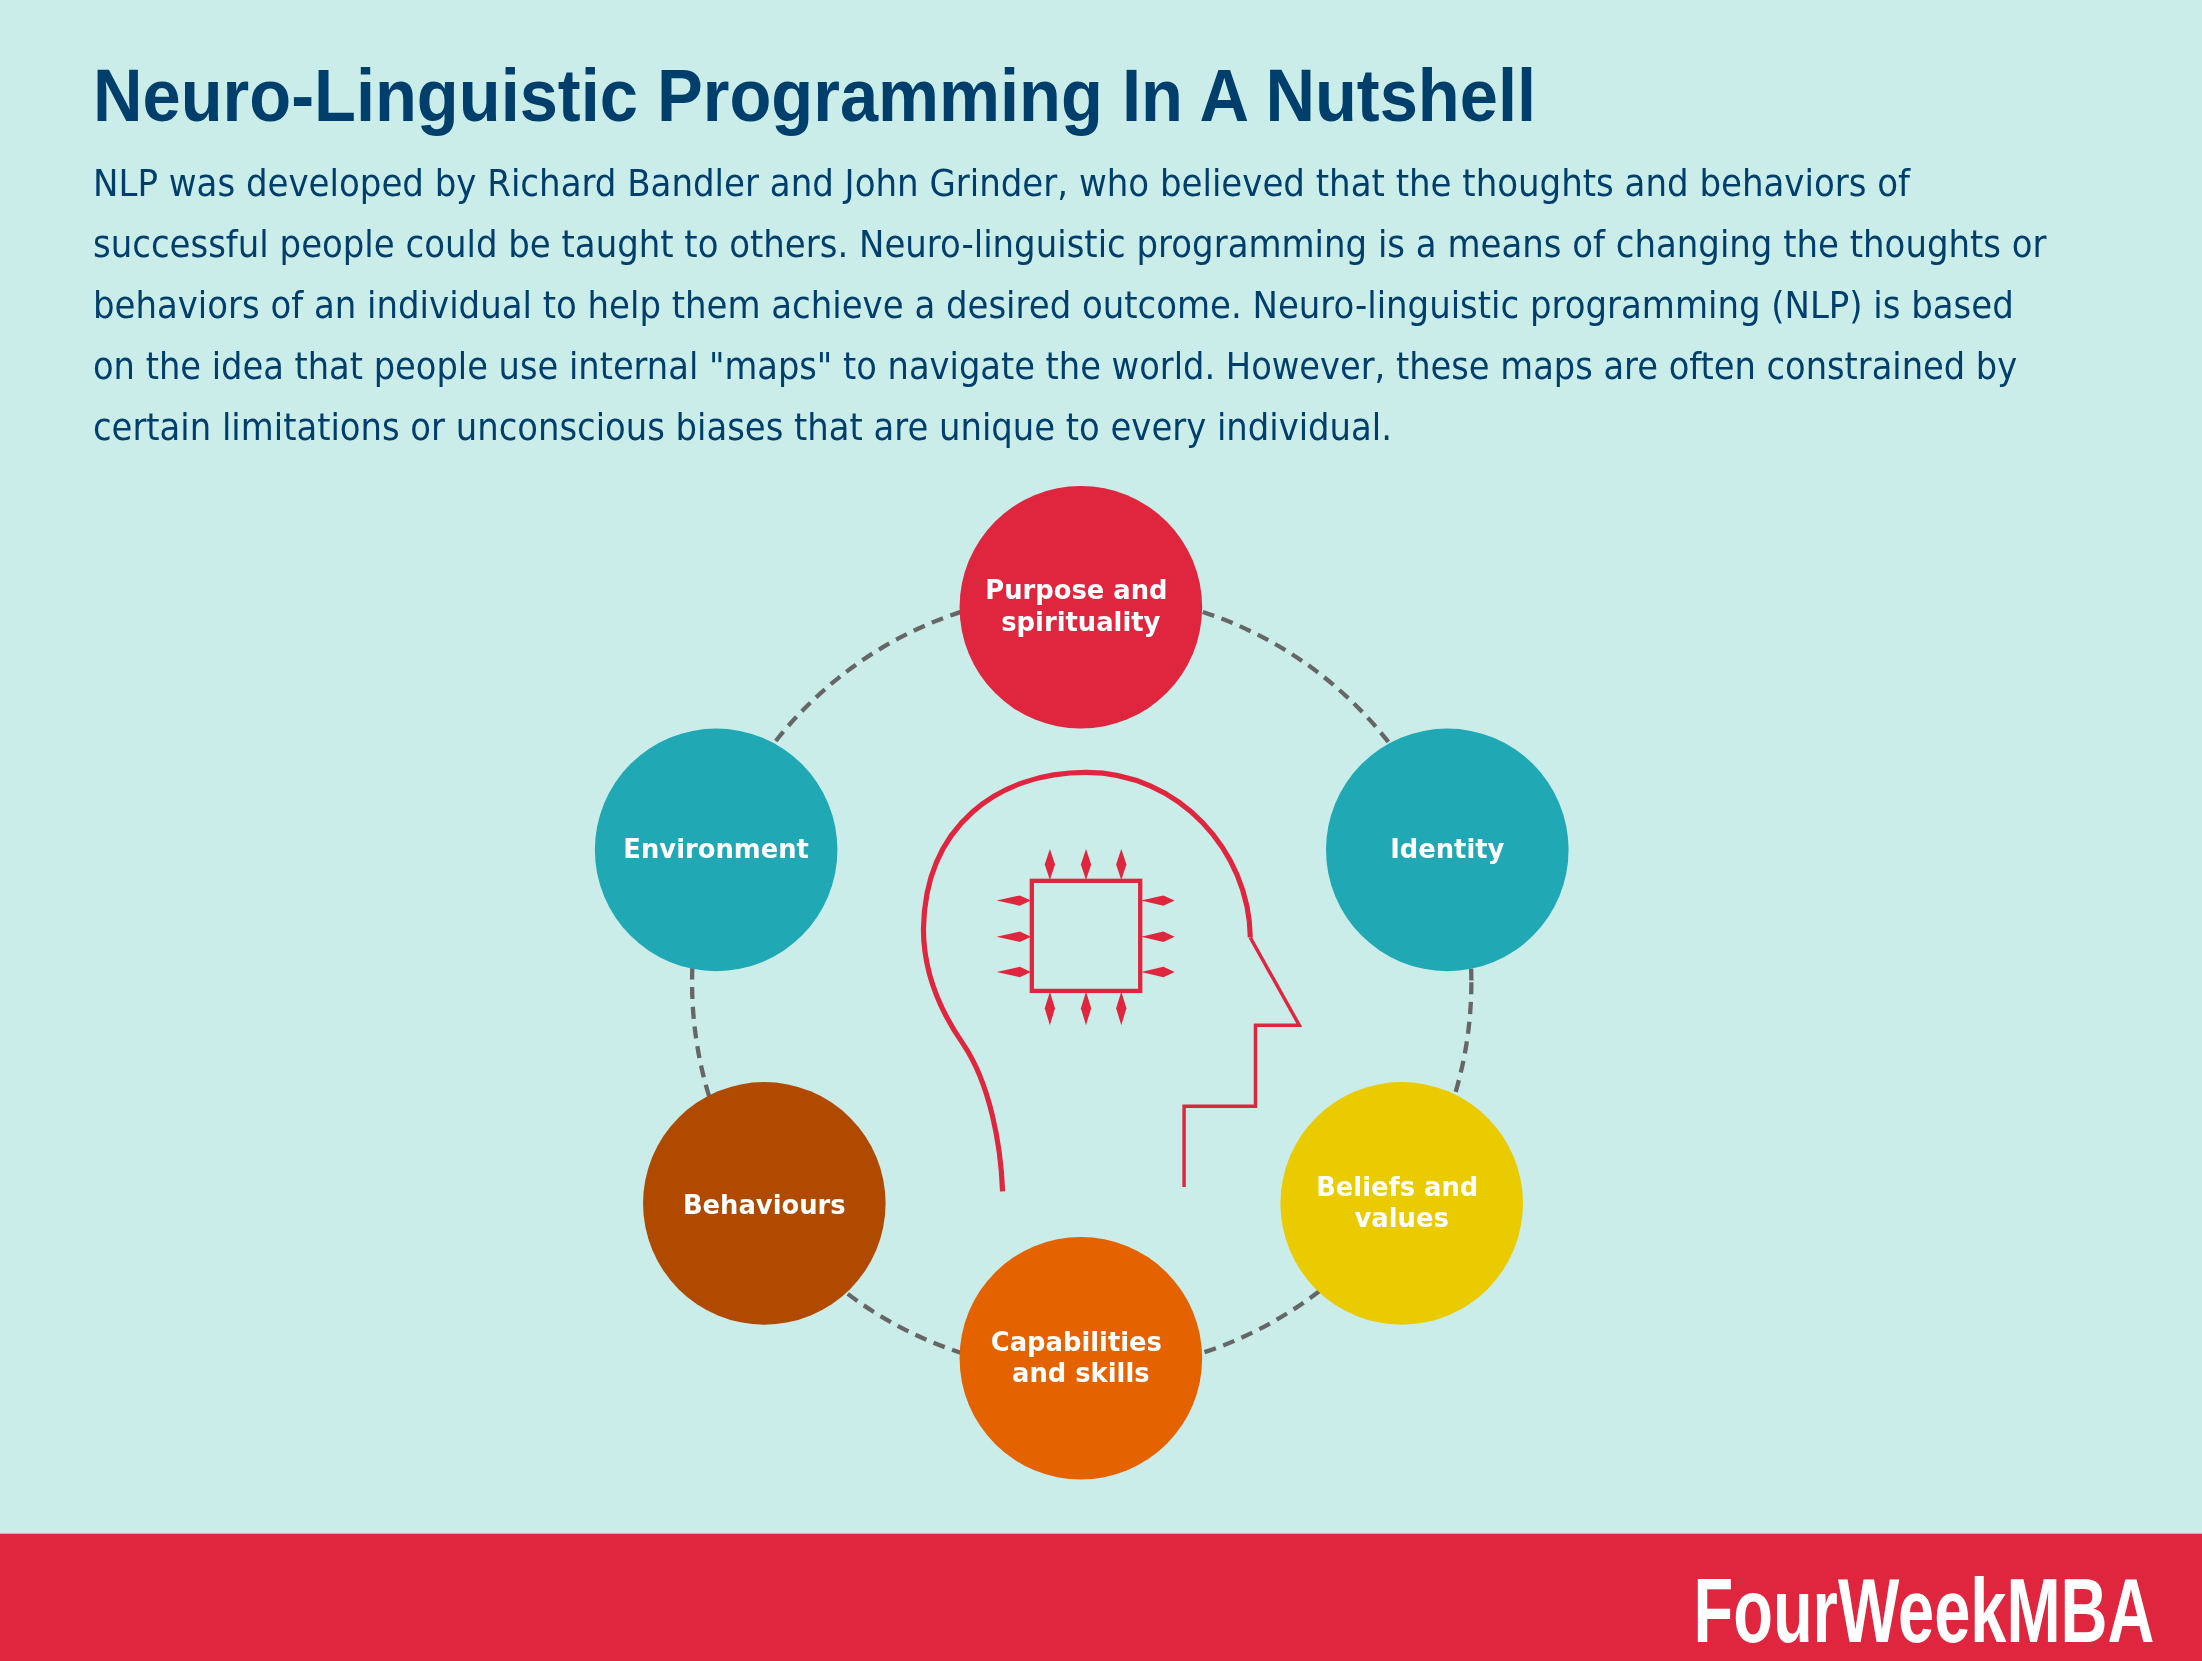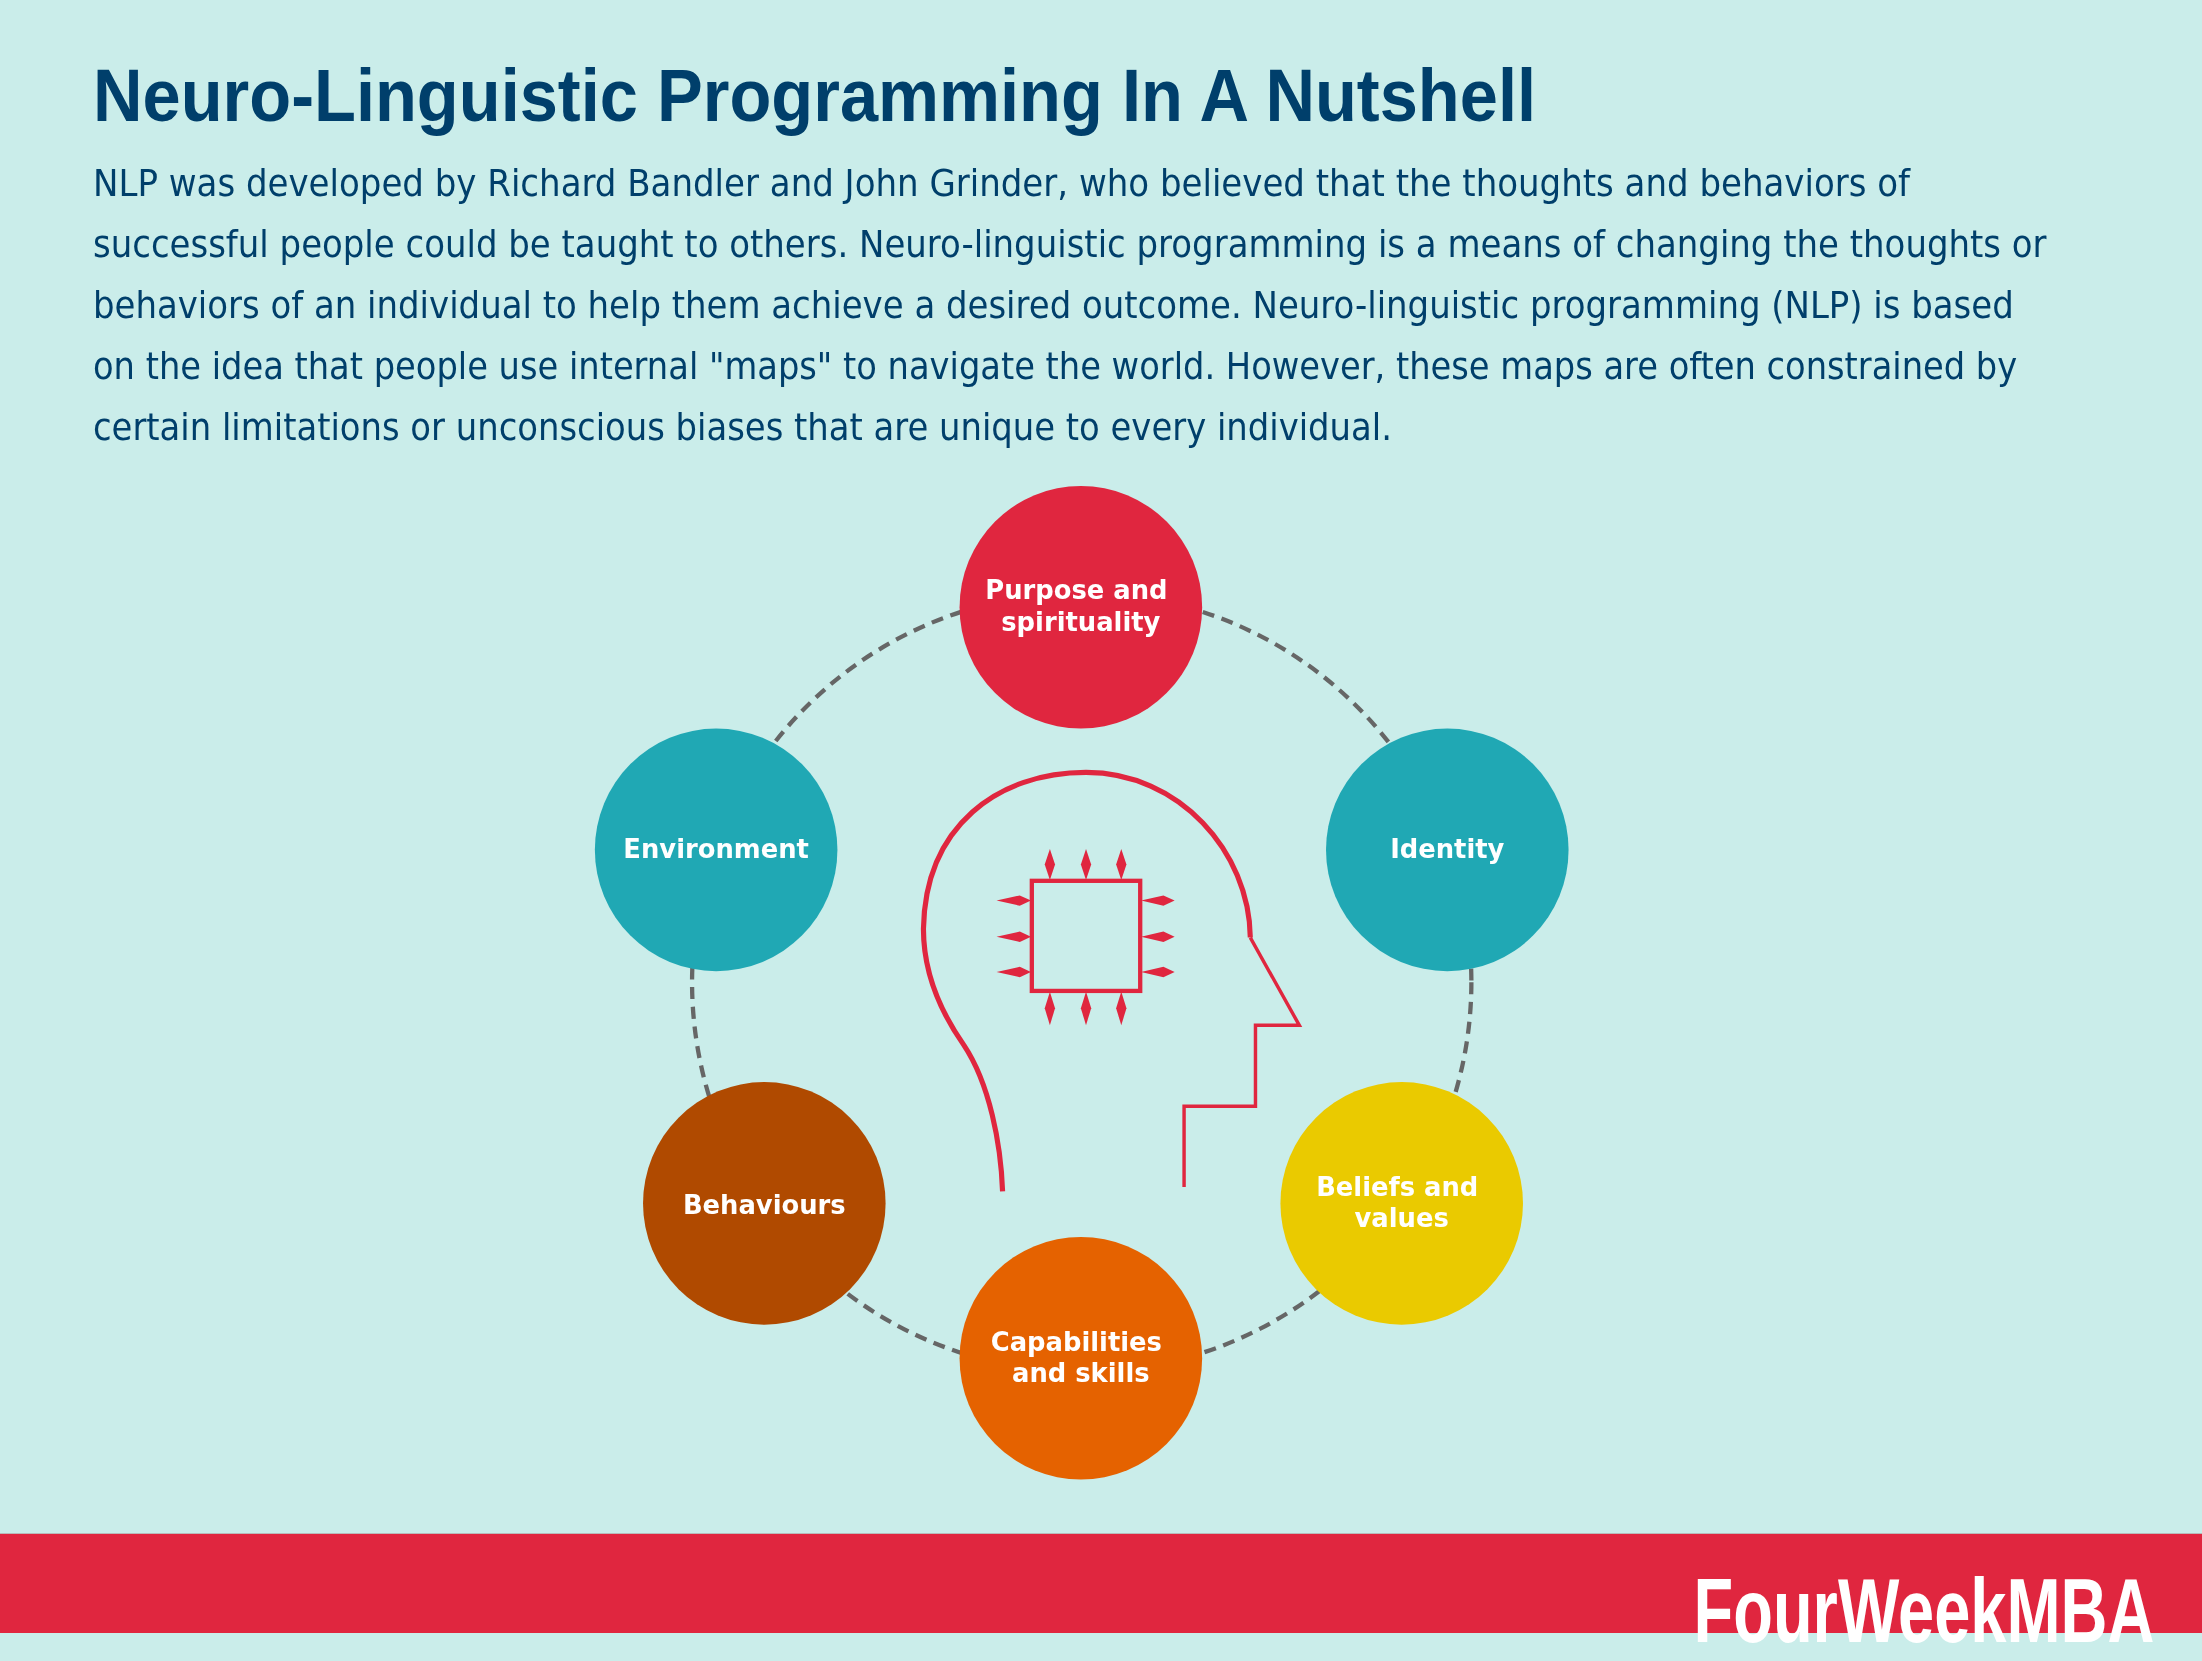--- a/index.html
+++ b/index.html
@@ -22,21 +22,21 @@
     font-family: "DejaVu Sans", sans-serif;
     font-size: 38px; line-height: 61px; height: 61px;
     color: #003F6B; transform-origin: 0 50%;
   }
   .diagram { position: absolute; left: 0; top: 0; width: 2203px; height: 1661px; }
   .node-label {
     font-family: "DejaVu Sans", sans-serif; font-weight: bold;
     font-size: 30px; fill: #FFFFFF; text-anchor: middle;
   }
   .footer {
-    position: absolute; left: 0; top: 1533px; width: 2203px; height: 100px;
+    position: absolute; left: 0; top: 1533px; width: 2203px; height: 128px;
     background: #E0263F; border-top: 1.7px solid #B9B9B9; box-sizing: border-box;
   }
   .brand {
     position: absolute; right: 49px; top: 31px;
     font-family: "Liberation Sans", sans-serif; font-weight: bold;
     font-size: 91px; line-height: 91px; color: #FFFFFF; white-space: nowrap;
     transform-origin: 100% 50%;
   }
 </style>
 </head>

